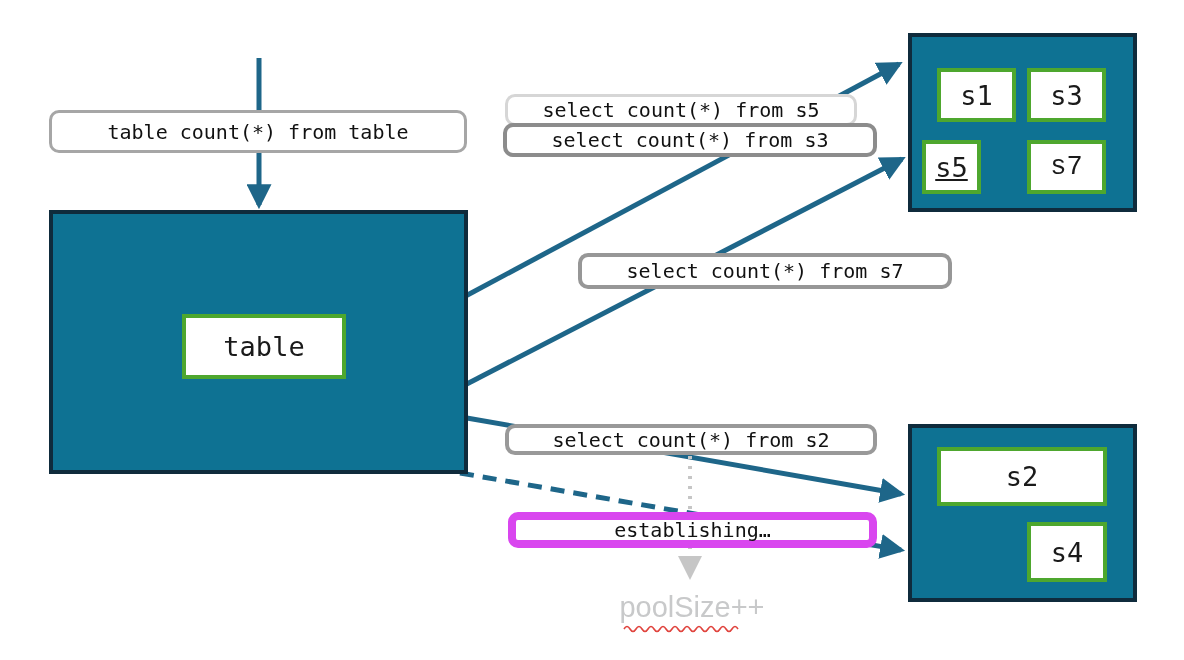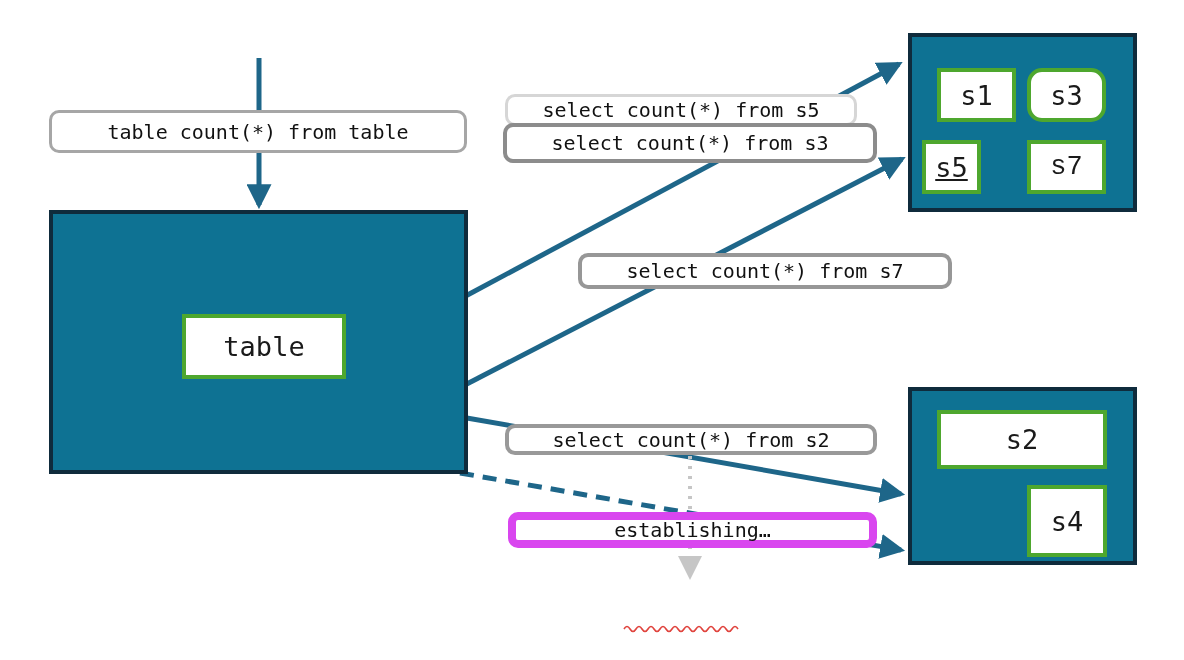--- a/index.html
+++ b/index.html
@@ -17,28 +17,28 @@
     box-sizing:border-box;display:flex;align-items:center;justify-content:center;
     font-size:27px;color:#1a1a1a;line-height:1;
   }
   .qlabel{
     position:absolute;background:#ffffff;border-radius:10px;box-sizing:border-box;
     display:flex;align-items:center;justify-content:center;
     font-size:20px;color:#111;white-space:nowrap;z-index:2;line-height:1;
   }
   .q-table{left:49px;top:110px;width:418px;height:43px;border:3px solid #a6a6a6;}
   .q-s5{left:505px;top:94px;width:352px;height:32px;border:3px solid #d6d6d6;z-index:2;}
-  .q-s3{left:503px;top:123px;width:374px;height:40px;border:4px solid #8c8c8c;z-index:3;}
+  .q-s3{left:503px;top:123px;width:374px;height:34px;border:4px solid #8c8c8c;z-index:3;}
   .q-s7{left:578px;top:253px;width:374px;height:36px;border:4px solid #979797;}
   .q-s2{left:505px;top:424px;width:372px;height:31px;border:4px solid #999999;}
   .q-est{left:508px;top:512px;width:369px;height:36px;border:8px solid #d946ef;}
   .table-node{left:49px;top:210px;width:419px;height:264px;}
   .table-inner{left:129px;top:100px;width:164px;height:65px;}
   .topgroup{left:908px;top:33px;width:229px;height:179px;}
-  .bottomgroup{left:908px;top:387px;width:229px;height:178px;}
+  .bottomgroup{left:908px;top:424px;width:229px;height:178px;}
   .annotation{
     position:absolute;left:560px;top:592px;width:264px;text-align:center;
     font-family:"Liberation Sans", sans-serif;font-size:29px;
     color:var(--muted-text,#c8c9ca);z-index:2;line-height:1.05;
   }
 </style>
 </head>
 <body>
 
 <div class="canvas">
@@ -89,34 +89,35 @@
   <div class="node table-node">
     <div class="shard table-inner">
         <span>table</span>
       </div>
   </div>
 
   <div class="node topgroup">
     <div class="shard" style="left:25px;top:31px;width:79px;height:54px;">
         <span>s1</span>
       </div>
-    <div class="shard" style="left:115px;top:31px;width:79px;height:54px;border-radius:15px;">
+    <div class="shard" style="left:115px;top:31px;width:79px;height:54px;">
         <span>s3</span>
       </div>
     <div class="shard" style="left:10px;top:103px;width:59px;height:54px;text-decoration:underline;">
         <span>s5</span>
       </div>
     <div class="shard" style="left:115px;top:103px;width:79px;height:54px;font-family:Liberation Mono, monospace;">
         <span>s7</span>
       </div>
   </div>
 
   <div class="node bottomgroup">
     <div class="shard" style="left:25px;top:19px;width:170px;height:59px;">
         <span>s2</span>
       </div>
-    <div class="shard" style="left:115px;top:94px;width:80px;height:72px;">
+    <div class="shard" style="left:115px;top:94px;width:80px;height:60px;">
         <span>s4</span>
       </div>
   </div>
 
+  <div class="annotation"><span>poolSize++</span></div>
 
 </div>
 
 </body></html>

